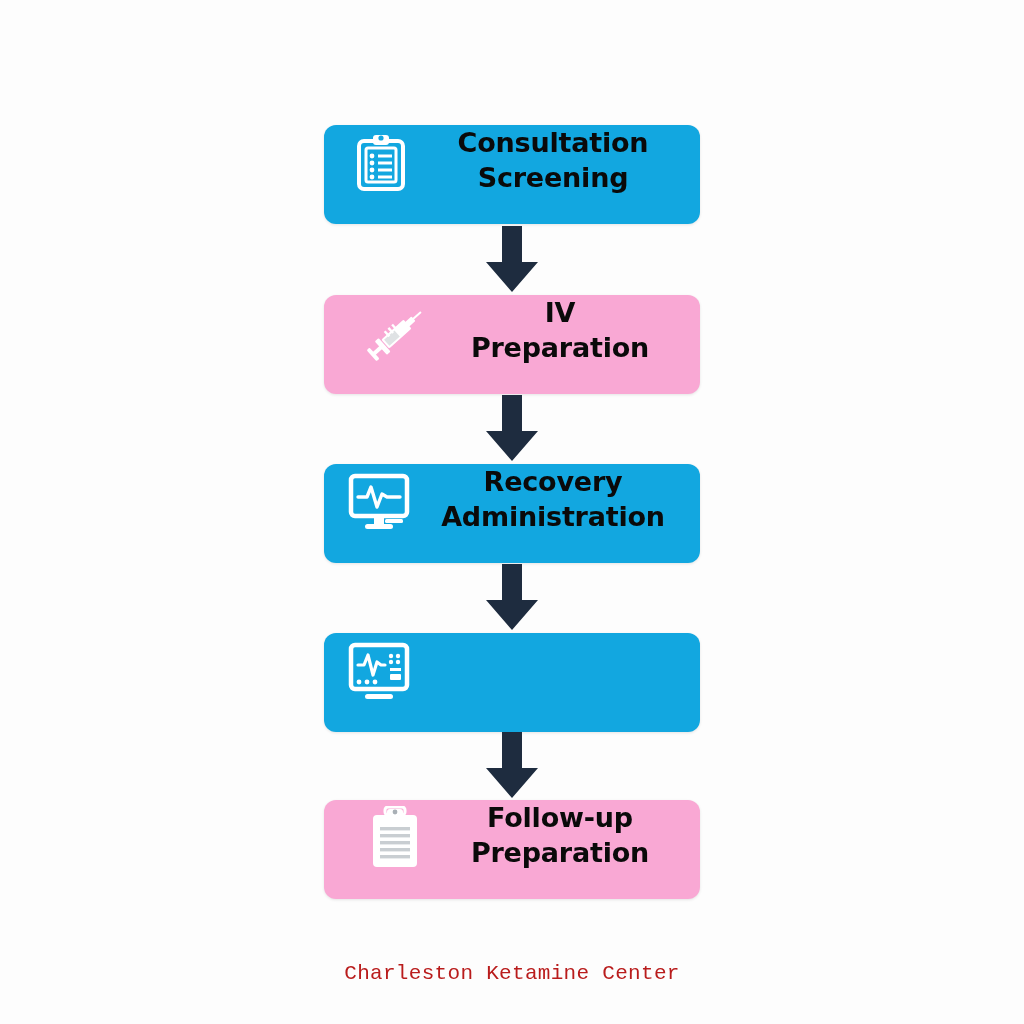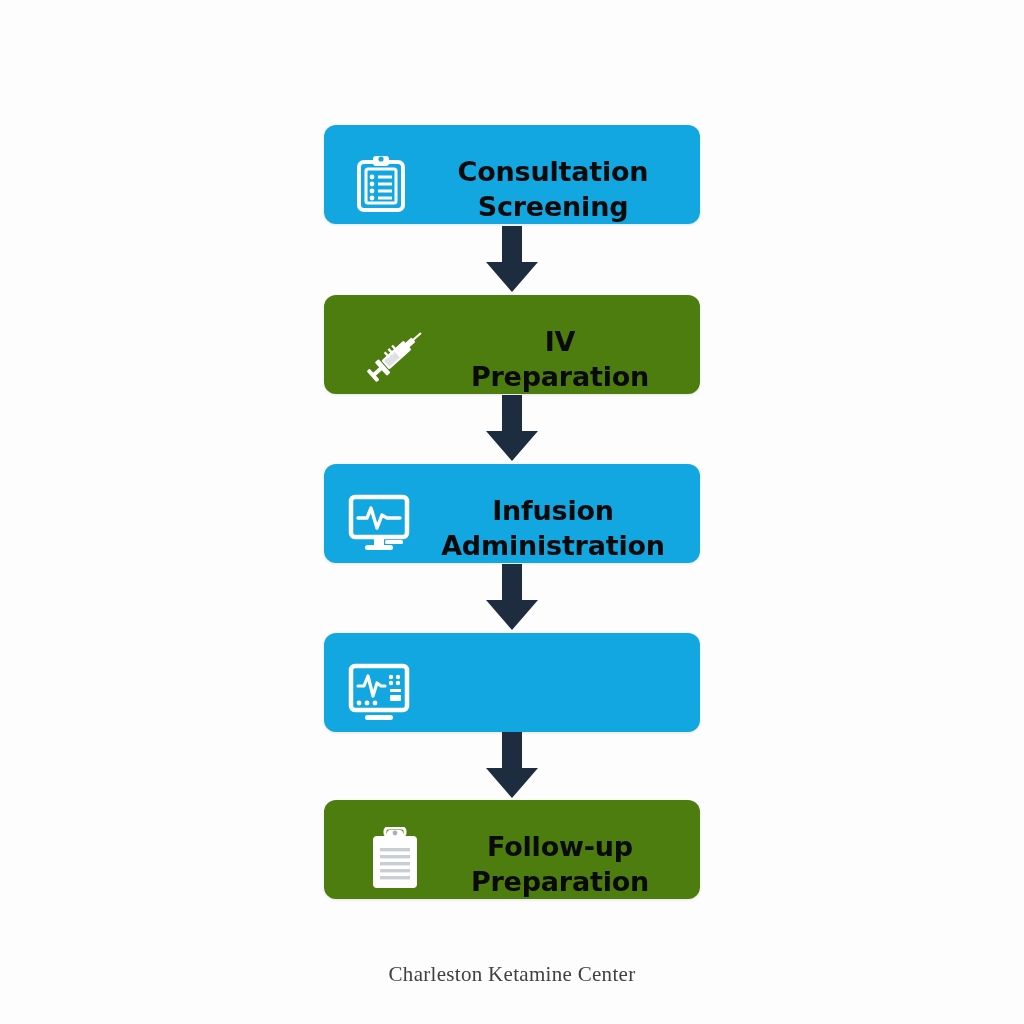--- a/index.html
+++ b/index.html
@@ -24,27 +24,27 @@
   }
 
   .step-box {
     position: absolute;
     left: 324px;
     width: 376px;
     height: 99px;
     border-radius: 12px;
     display: flex;
     flex-direction: row;
-    align-items: flex-end;
+    align-items: flex-start;
     box-sizing: border-box;
     padding-left: 18px;
     box-shadow: 0 1px 3px rgba(0,0,0,0.10);
   }
   .step-box.blue  { background: #12a7e0; }
-  .step-box.gray  { background: #4d7c0f; padding-left: 32px; }
+  .step-box.gray  { background: #f9a8d4; padding-left: 32px; }
 
   .step-icon {
     width: 78px;
     min-width: 78px;
     height: 78px;
     display: flex;
     align-items: center;
     justify-content: center;
   }
   .step-icon svg { display: block; }
@@ -68,22 +68,22 @@
     width: 68px;
     height: 70px;
   }
 
   .footer-caption {
     position: absolute;
     left: 0;
     top: 962px;
     width: 1024px;
     text-align: center;
-    color: #404040;
-    font-family: Liberation Serif, serif;
+    color: #b91c1c;
+    font-family: Liberation Mono, monospace;
     font-size: 21px;
     letter-spacing: 0.3px;
   }
 </style>
 </head>
 <body>
 
 <div id="flow-canvas">
 
   <div class="step-box blue" style="top:125px">
@@ -143,21 +143,21 @@
   <div class="step-box blue" style="top:464px">
     <span class="step-icon">
       <svg width="68" height="62" viewBox="0 0 68 62" aria-hidden="true">
         <rect x="4" y="4" width="56" height="40" rx="4" fill="none" stroke="#ffffff" stroke-width="4.5"></rect>
         <polyline points="11,25 20,25 24,15 30,35 35,22 40,25 53,25" fill="none" stroke="#ffffff" stroke-width="3.4" stroke-linecap="round" stroke-linejoin="round"></polyline>
         <rect x="38" y="47" width="18" height="4" rx="1.5" fill="#ffffff"></rect>
         <rect x="27" y="44" width="10" height="8" fill="#ffffff"></rect>
         <rect x="18" y="52" width="28" height="5" rx="2.5" fill="#ffffff"></rect>
       </svg>
     </span>
-    <span class="step-label">Infusion
+    <span class="step-label">Recovery
 Administration</span>
   </div>
 
   <div class="arrow" style="top:564px">
     <svg width="68" height="70" viewBox="0 0 68 70" aria-hidden="true">
       <polygon points="24,0 44,0 44,36 60,36 34,66 8,36 24,36" fill="#1e2c3f"></polygon>
     </svg>
   </div>
 
   <div class="step-box blue" style="top:633px">

